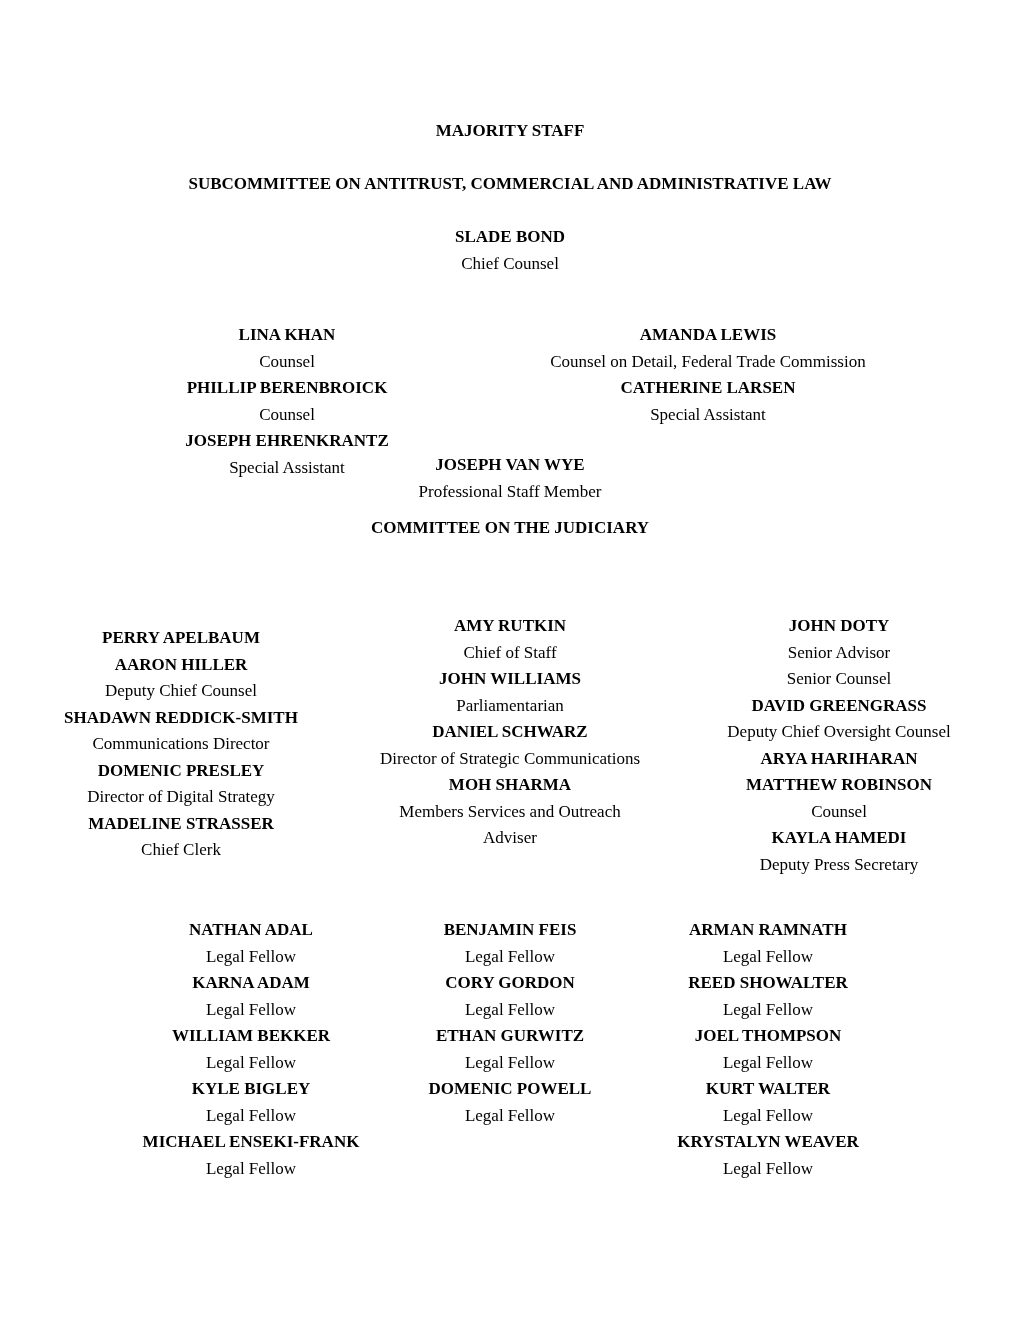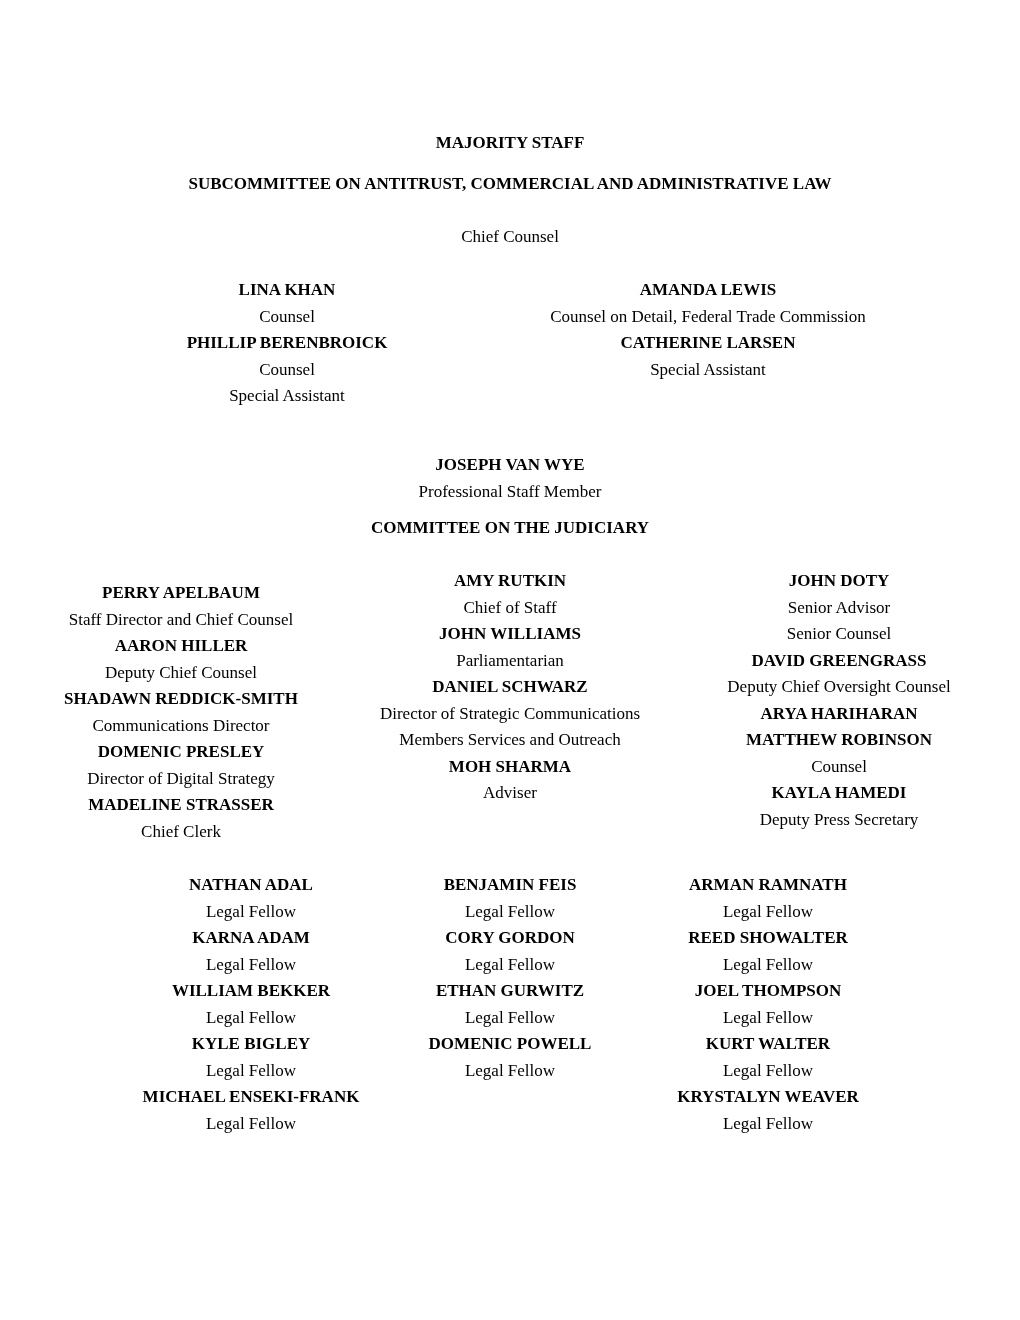--- a/index.html
+++ b/index.html
@@ -26,45 +26,47 @@
   }
   .name { font-weight: bold; }
   .heading {
     font-size: 17px;
     font-weight: bold;
     line-height: 26.5px;
     text-align: center;
     width: 100%;
   }
   .fullwidth { left: 0; width: 1020px; }
-  .col { text-align: center; }
+  .col { text-align: center; margin-top: 45px; }
 </style>
 </head>
 <body>
 
 <div class="page">
 
-  <div class="abs fullwidth heading" style="top:130px">MAJORITY STAFF</div>
+  <div class="abs fullwidth heading" style="top:118px">MAJORITY STAFF</div>
 
   <div class="abs fullwidth heading" style="top:171px">SUBCOMMITTEE ON ANTITRUST, COMMERCIAL AND ADMINISTRATIVE LAW</div>
 
   <div class="abs fullwidth" style="top:224px">
+    <div class="line name">SLADE BOND</div>
     <div class="line">Chief Counsel</div>
   </div>
 
   <div class="abs col" style="top:277px; left:117px; width:340px">
     <div>
       <div class="line name">LINA KHAN</div>
       <div class="line">Counsel</div>
     </div>
     <div>
       <div class="line name">PHILLIP BERENBROICK</div>
       <div class="line">Counsel</div>
     </div>
     <div>
+      <div class="line name">JOSEPH EHRENKRANTZ</div>
       <div class="line">Special Assistant</div>
     </div>
   </div>
 
   <div class="abs col" style="top:277px; left:508px; width:400px">
     <div>
       <div class="line name">AMANDA LEWIS</div>
       <div class="line">Counsel on Detail, Federal Trade Commission</div>
     </div>
     <div>
@@ -76,21 +78,20 @@
   <div class="abs fullwidth" style="top:452px">
     <div class="line name">JOSEPH VAN WYE</div>
     <div class="line">Professional Staff Member</div>
   </div>
 
   <div class="abs fullwidth heading" style="top:515px">COMMITTEE ON THE JUDICIARY</div>
 
   <div class="abs col" style="top:580px; left:16px; width:330px">
     <div>
       <div class="line name">PERRY APELBAUM</div>
-      <div class="line">Staff Director and Chief Counsel</div>
     </div>
     <div>
       <div class="line name">AARON HILLER</div>
       <div class="line">Deputy Chief Counsel</div>
     </div>
     <div>
       <div class="line name">SHADAWN REDDICK-SMITH</div>
       <div class="line">Communications Director</div>
     </div>
     <div>
@@ -110,22 +111,22 @@
     </div>
     <div>
       <div class="line name">JOHN WILLIAMS</div>
       <div class="line">Parliamentarian</div>
     </div>
     <div>
       <div class="line name">DANIEL SCHWARZ</div>
       <div class="line">Director of Strategic Communications</div>
     </div>
     <div>
+      <div class="line name">MOH SHARMA</div>
       <div class="line">Members Services and Outreach</div>
-      <div class="line name">MOH SHARMA</div>
       <div class="line">Adviser</div>
     </div>
   </div>
 
   <div class="abs col" style="top:568px; left:674px; width:330px">
     <div>
       <div class="line name">JOHN DOTY</div>
       <div class="line">Senior Advisor</div>
     </div>
     <div>

